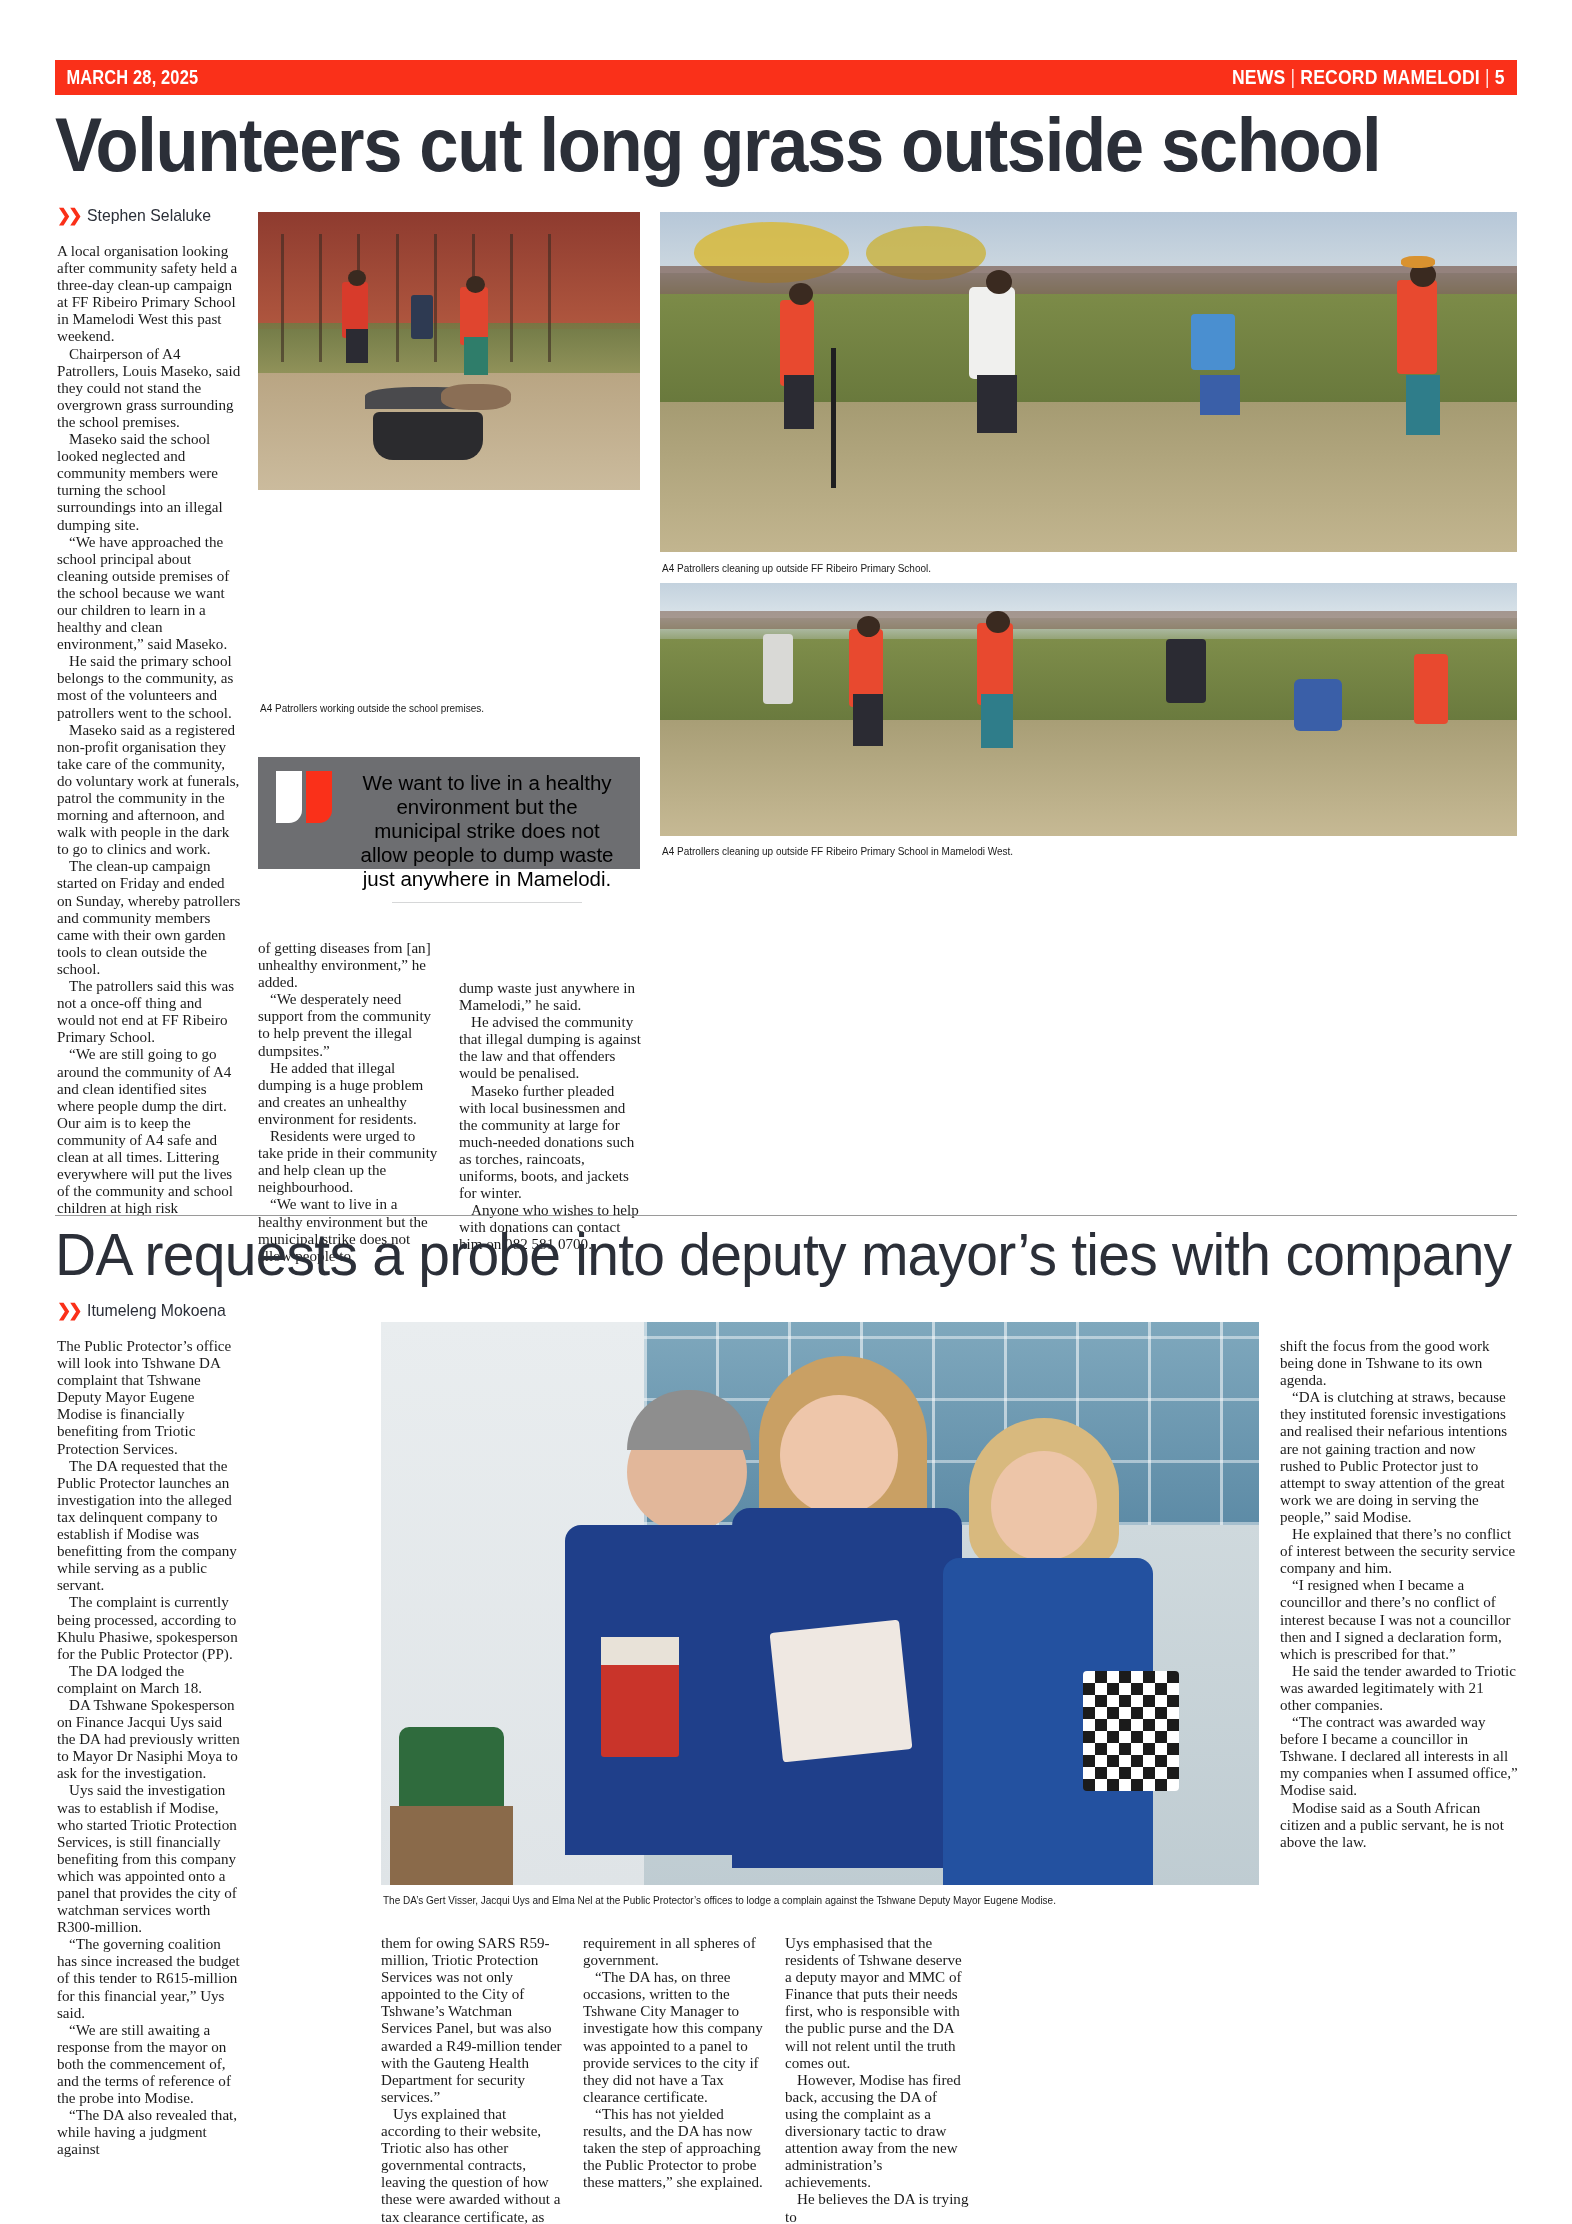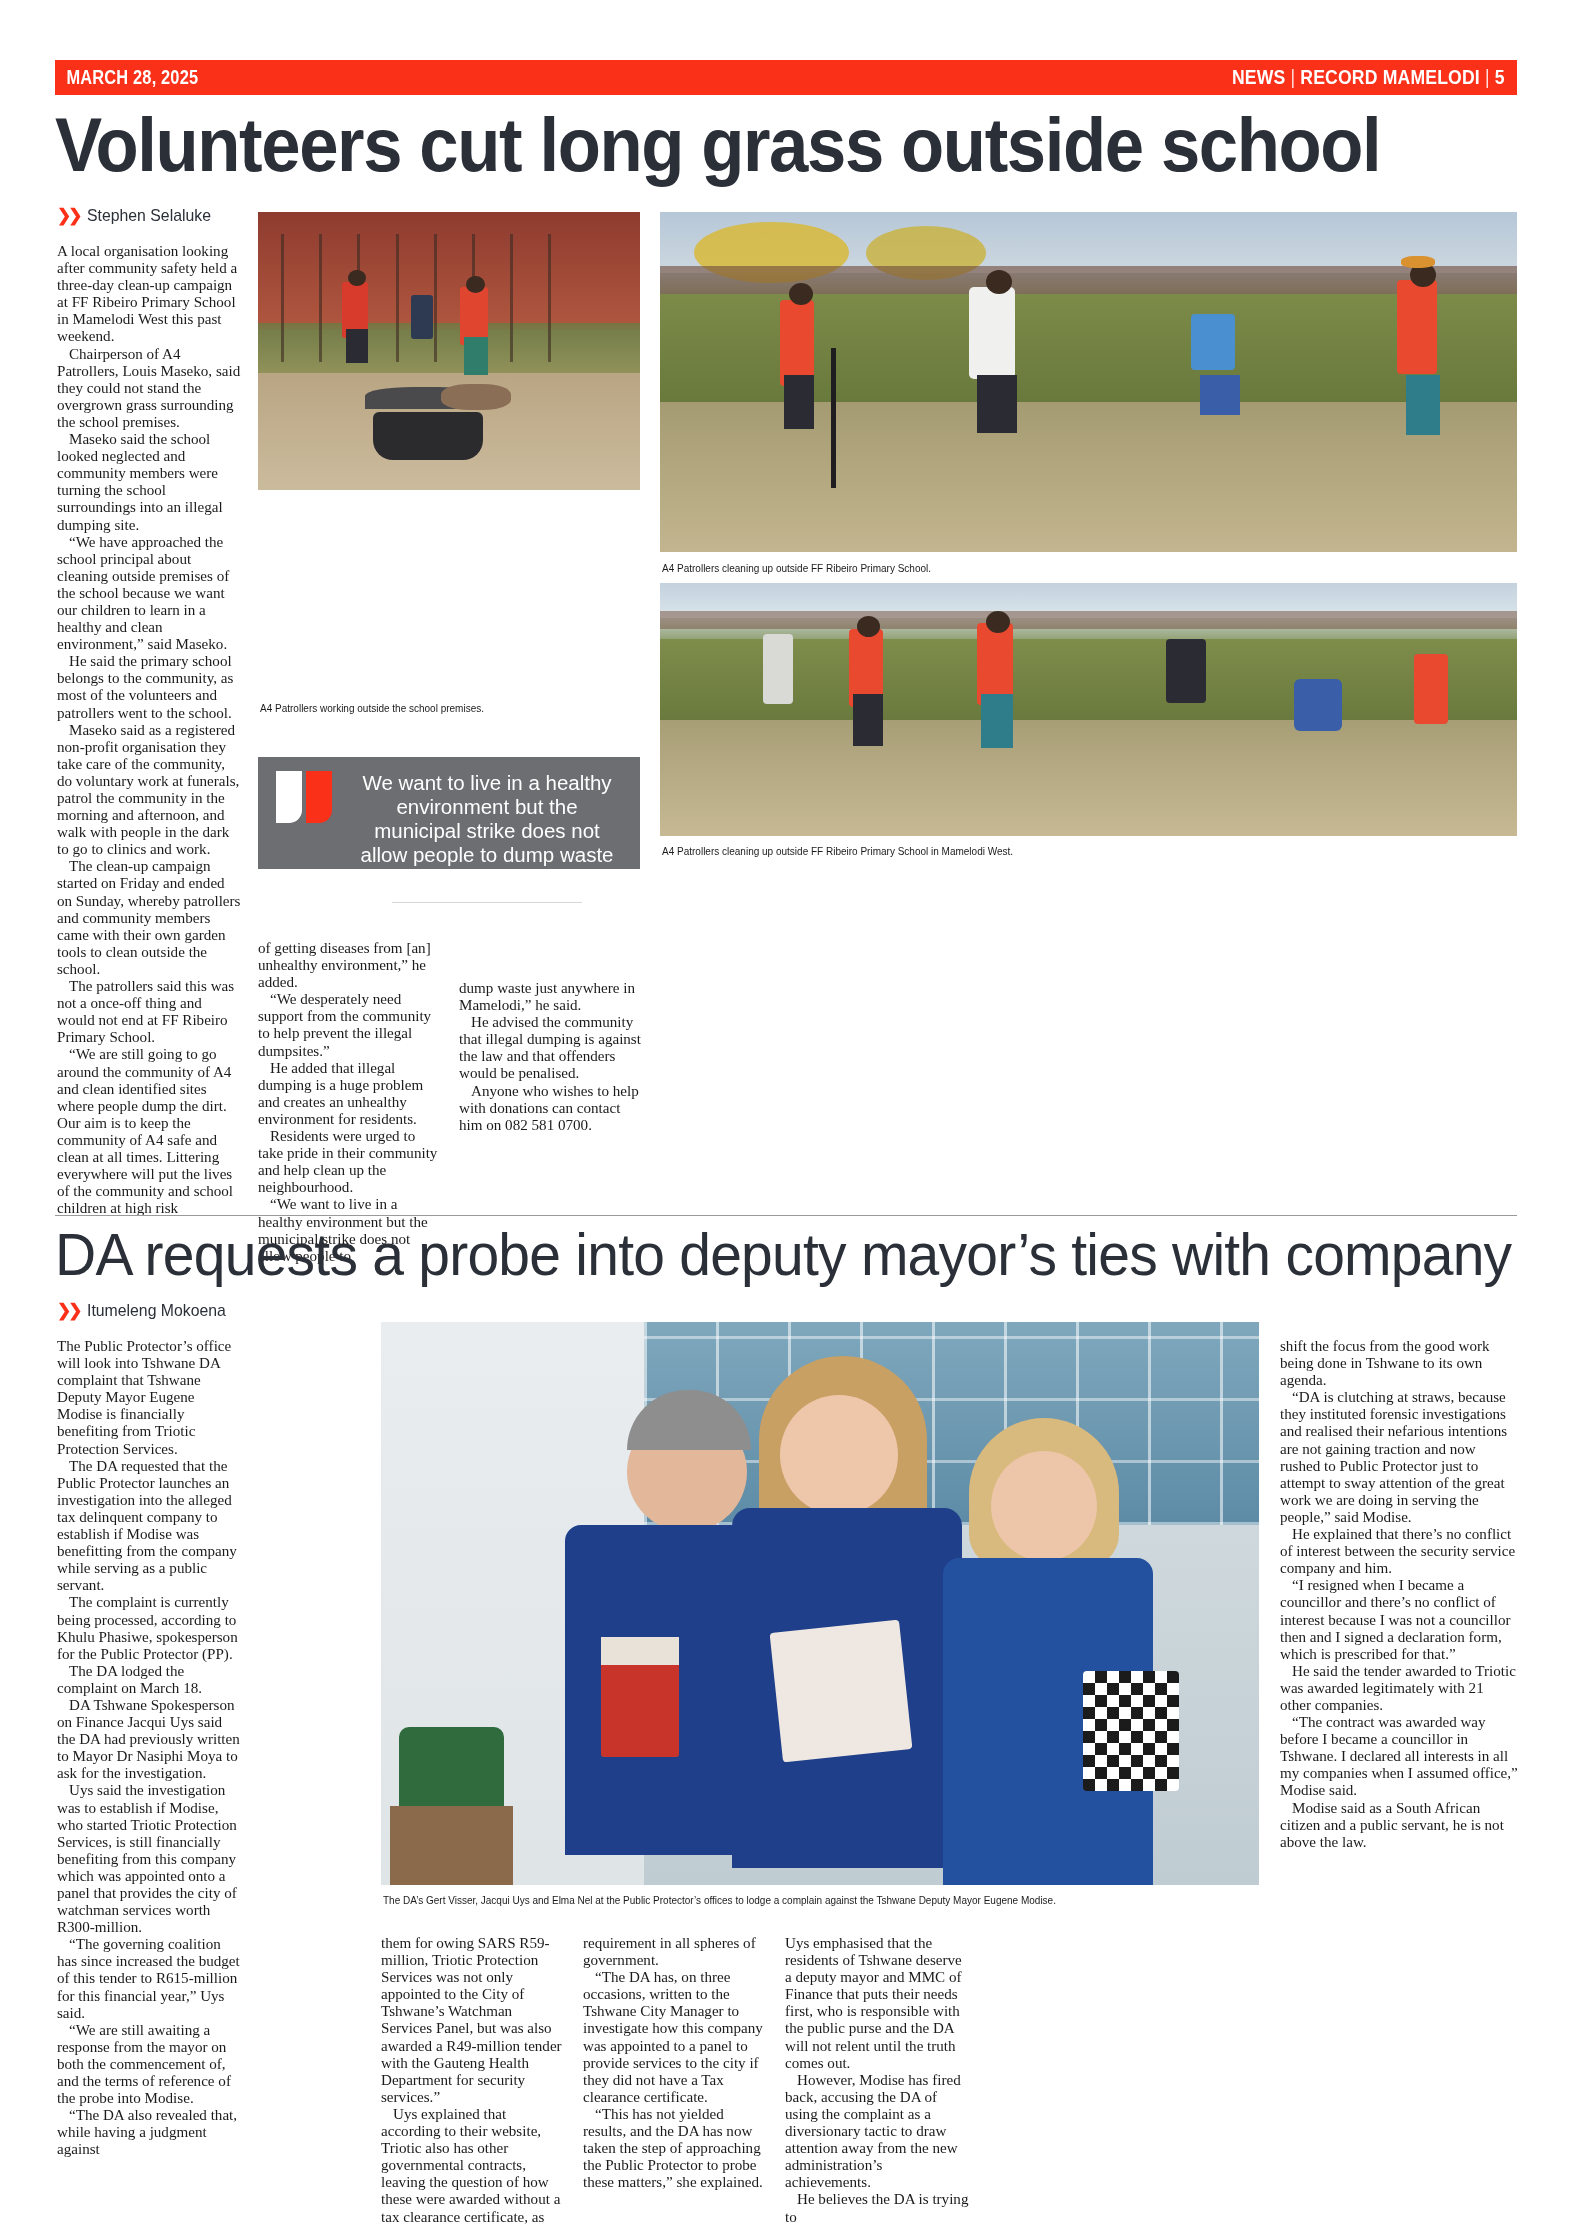--- a/index.html
+++ b/index.html
@@ -73,21 +73,21 @@
   
   .pullquote{
     position:absolute;background:#6d6e71;box-sizing:border-box;
     padding:14px 18px 12px 18px;display:flex;gap:14px;
   }
   .pq-mark{position:relative;width:62px;flex:0 0 62px;height:60px;}
   .pq-mark .w{position:absolute;left:0;top:0;width:26px;height:52px;background:#ffffff;border-radius:0 0 13px 0;}
   .pq-mark .r{position:absolute;left:30px;top:0;width:26px;height:52px;background:#fa3019;border-radius:0 0 13px 0;}
   .pq-body{flex:1;}
   .pq-text{
-    font-family:"Liberation Sans",sans-serif;color:#ffffff;
+    font-family:"Liberation Sans",sans-serif;color:#000000;
     font-size:20.5px;line-height:24px;text-align:center;
   }
   .pq-rule{height:1px;background:#d6d7d8;margin:11px 40px 7px 40px;}
   .pq-attr{
     font-family:"Liberation Sans",sans-serif;font-weight:bold;color:#ffffff;
     font-size:14px;text-align:center;
   }
 
   
   .fig{position:absolute;}
@@ -208,20 +208,21 @@
     <p class="first">of getting diseases from [an] unhealthy environment,” he added.</p>
     <p>“We desperately need support from the community to help prevent the illegal dumpsites.”</p>
     <p>He added that illegal dumping is a huge problem and creates an unhealthy environment for residents.</p>
     <p>Residents were urged to take pride in their community and help clean up the neighbourhood.</p>
     <p>“We want to live in a healthy environment but the municipal strike does not allow people to</p>
   </div>
 
   <div class="col" style="left:459px;top:980px;width:184px;">
     <p class="first">dump waste just anywhere in Mamelodi,” he said.</p>
     <p>He advised the community that illegal dumping is against the law and that offenders would be penalised.</p>
+    <p>Maseko further pleaded with local businessmen and the community at large for much-needed donations such as torches, raincoats, uniforms, boots, and jackets for winter.</p>
     <p>Anyone who wishes to help with donations can contact him on 082 581 0700.</p>
   </div>
 
   <div style="position:absolute;left:55px;top:1215px;width:1462px;height:1px;background:#9a9a9a;"></div>
 
   <div class="headline2">DA requests a probe into deputy mayor’s ties with company</div>
 
   <div class="byline byline2">
     <span class="chev">❯❯</span>
     <span class="nm">Itumeleng Mokoena</span>

